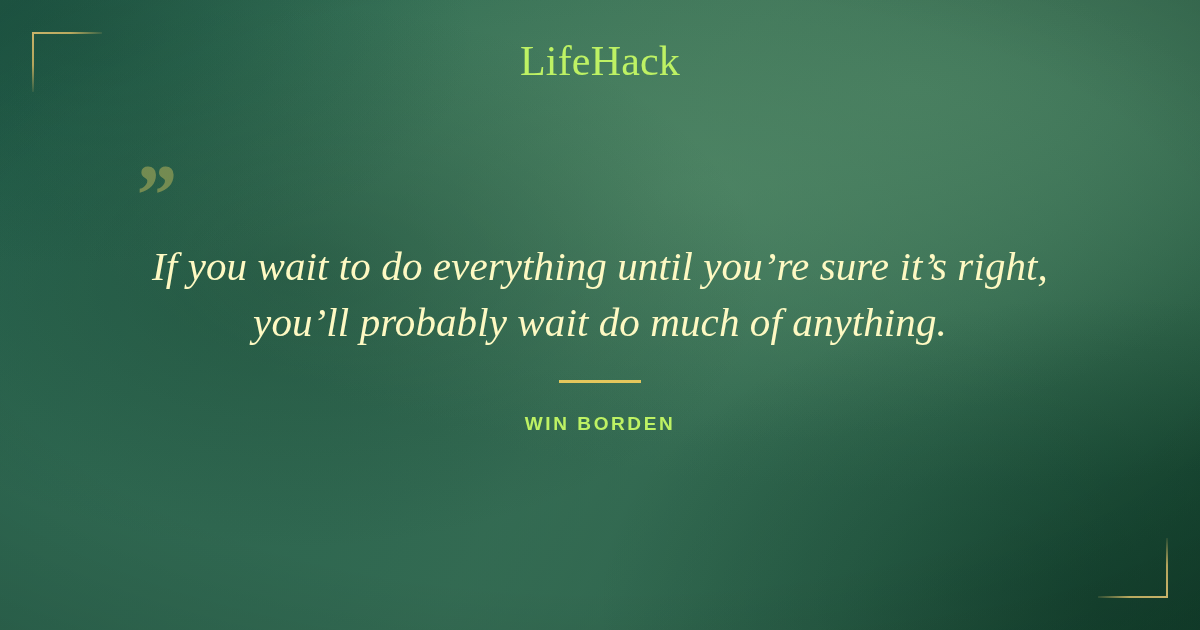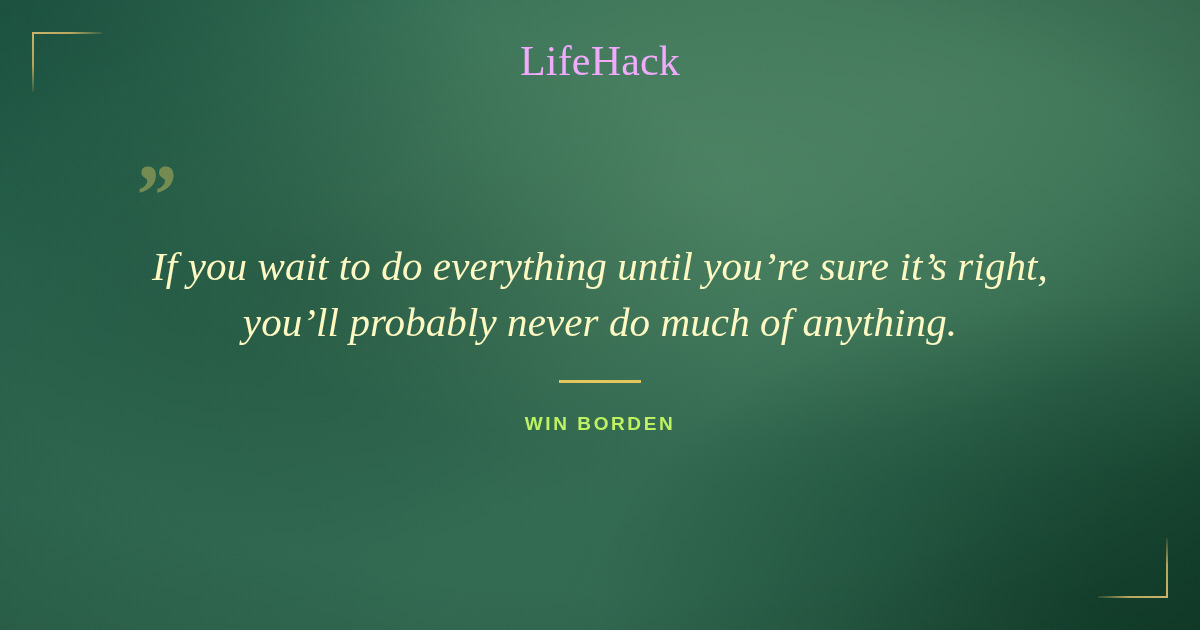--- a/index.html
+++ b/index.html
@@ -75,21 +75,21 @@
 
   
   .logo {
     position:absolute;
     top:38px; left:0; right:0;
     text-align:center;
     font-family:"Liberation Serif", "DejaVu Serif", serif;
     font-size:42px;
     line-height:46px;
     font-weight:400;
-    color:#f0abfc;
+    color:#bef264;
     letter-spacing:0.2px;
   }
 
   
   .quote-mark {
     position:absolute;
     left:132px; top:152px;
     font-family:"Liberation Serif", "DejaVu Serif", serif;
     font-size:86px;
     line-height:86px;
@@ -155,20 +155,20 @@
     <span class="h"></span>
     <span class="v"></span>
   </div>
 
   <div class="logo">LifeHack</div>
 
   <div class="quote-mark">”</div>
 
   <div class="quote">
     <span class="qline">If you wait to do everything until you’re sure it’s right,</span>
-    <span class="qline">you’ll probably never do much of anything.</span>
+    <span class="qline">you’ll probably wait do much of anything.</span>
   </div>
 
   <div class="divider"></div>
 
   <div class="attribution">WIN BORDEN</div>
 
 </div>
 
 </body></html>

